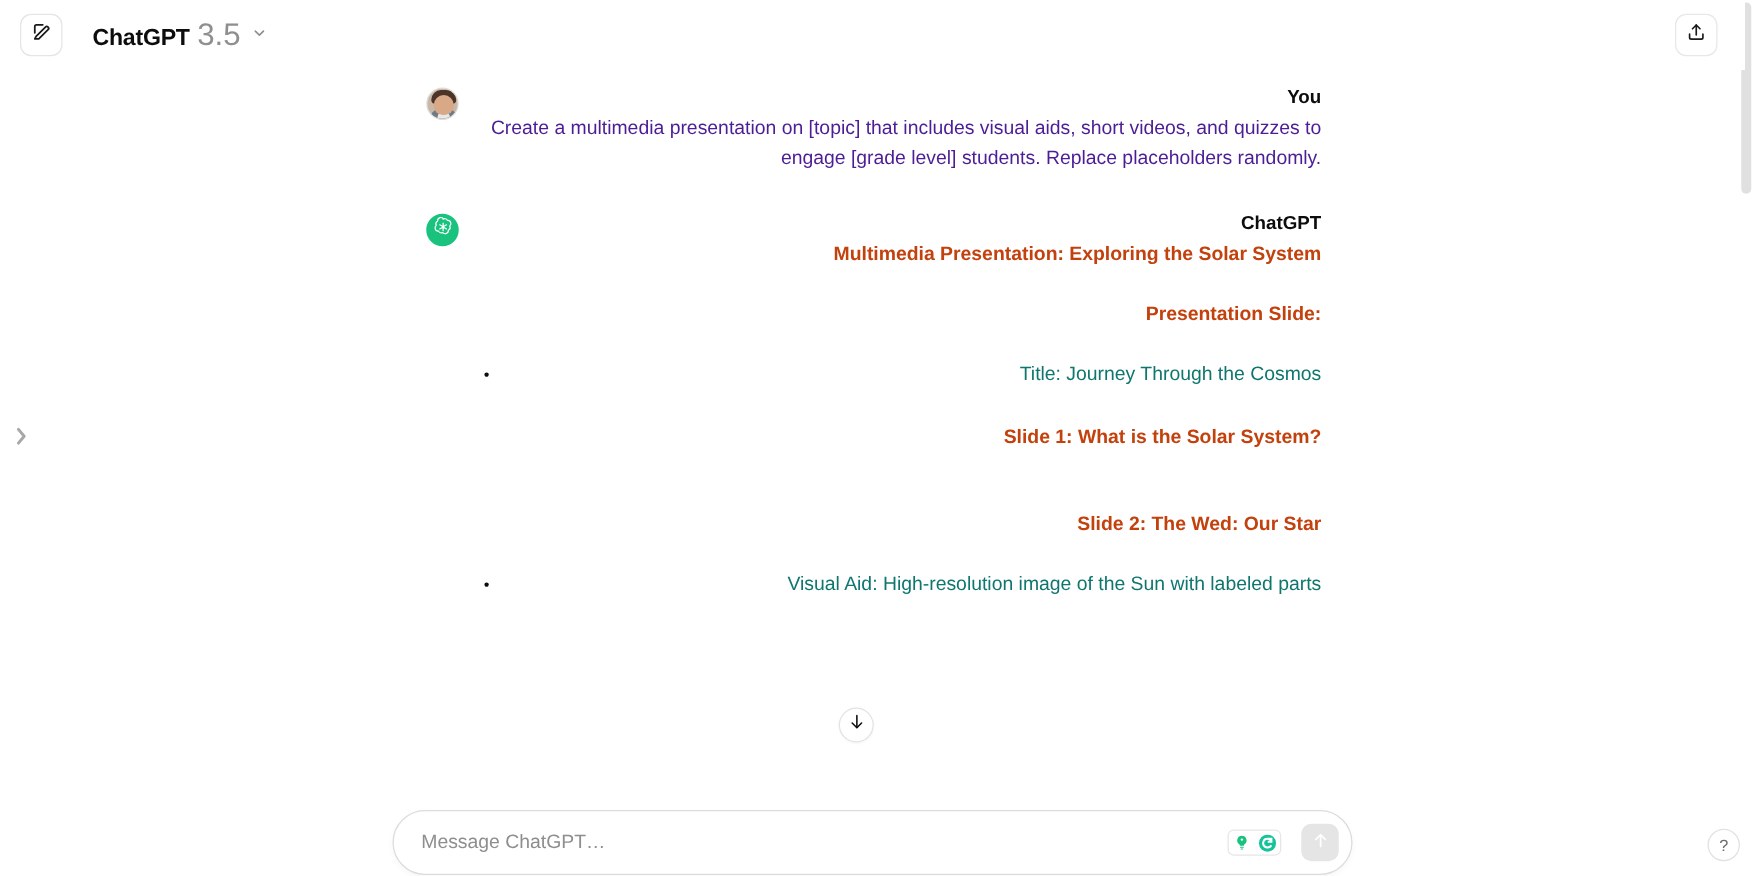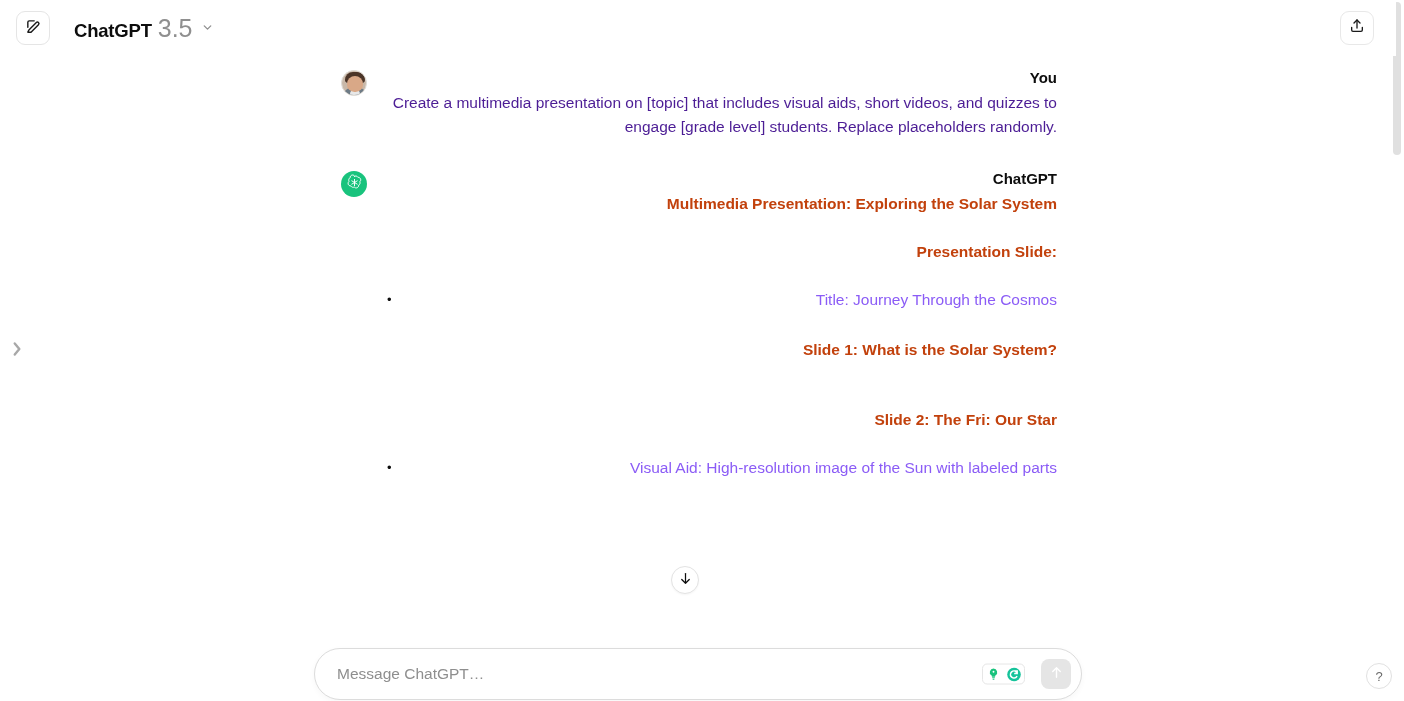--- a/index.html
+++ b/index.html
@@ -120,21 +120,21 @@
   .heading {
     font-size: 15.5px; font-weight: bold; color: #c2410c;
     line-height: 24px;
   }
   .spacer-lg { height: 24px; }
   .spacer-sm { height: 22px; }
   .bullets { list-style: none; }
   .bullets li {
     position: relative;
     padding-left: 20px;
-    font-size: 15.5px; line-height: 28px; color: #8b5cf6;
+    font-size: 15.5px; line-height: 28px; color: #0f766e;
   }
   .bullets li::before {
     content: "•";
     position: absolute; left: 6px; top: 0;
     font-size: 13px; color: #0d0d0d;
   }
 
   
   .scroll-bottom-btn {
     position: absolute; left: 671px; top: 566px;
@@ -306,21 +306,21 @@
           <li>Title: Journey Through the Cosmos</li>
         </ul>
 
         <div class="spacer-lg"></div>
 
         <div class="heading">Slide 1: What is the Solar System?</div>
         <div class="spacer-sm"></div>
 
         <div class="spacer-lg"></div>
 
-        <div class="heading">Slide 2: The Fri: Our Star</div>
+        <div class="heading">Slide 2: The Wed: Our Star</div>
         <div class="spacer-sm"></div>
         <ul class="bullets">
           <li>Visual Aid: High-resolution image of the Sun with labeled parts</li>
         </ul>
       </div>
     </div>
 
   </div>
 </div>
 

